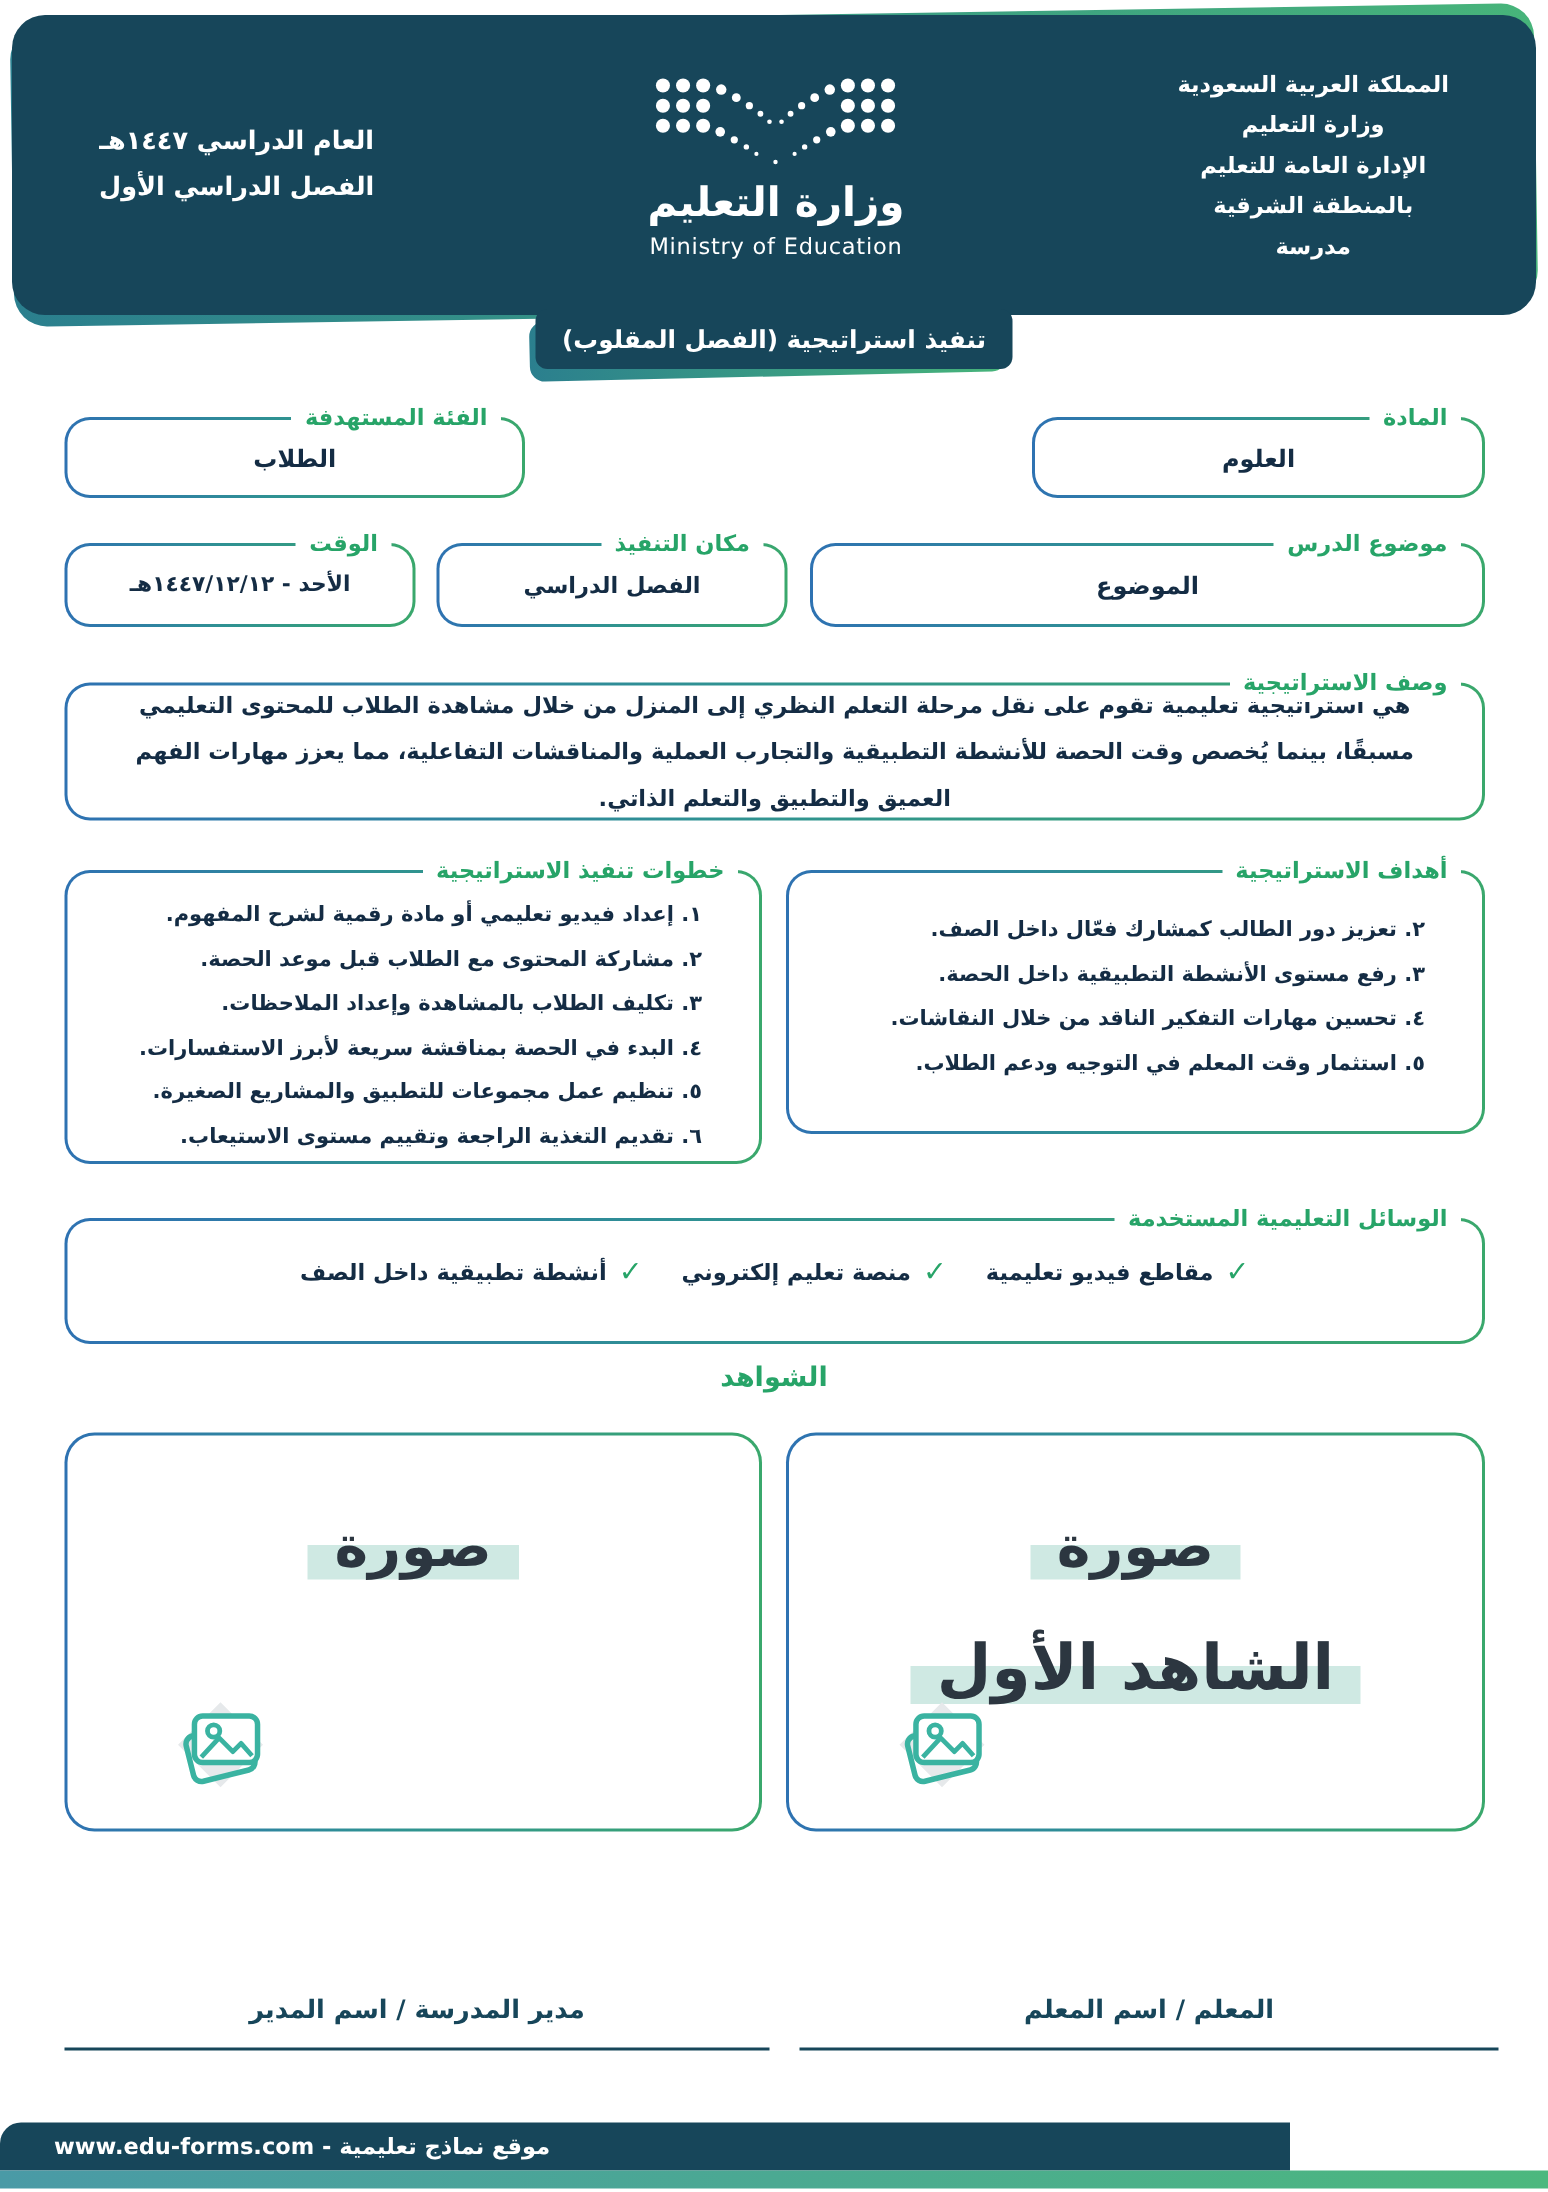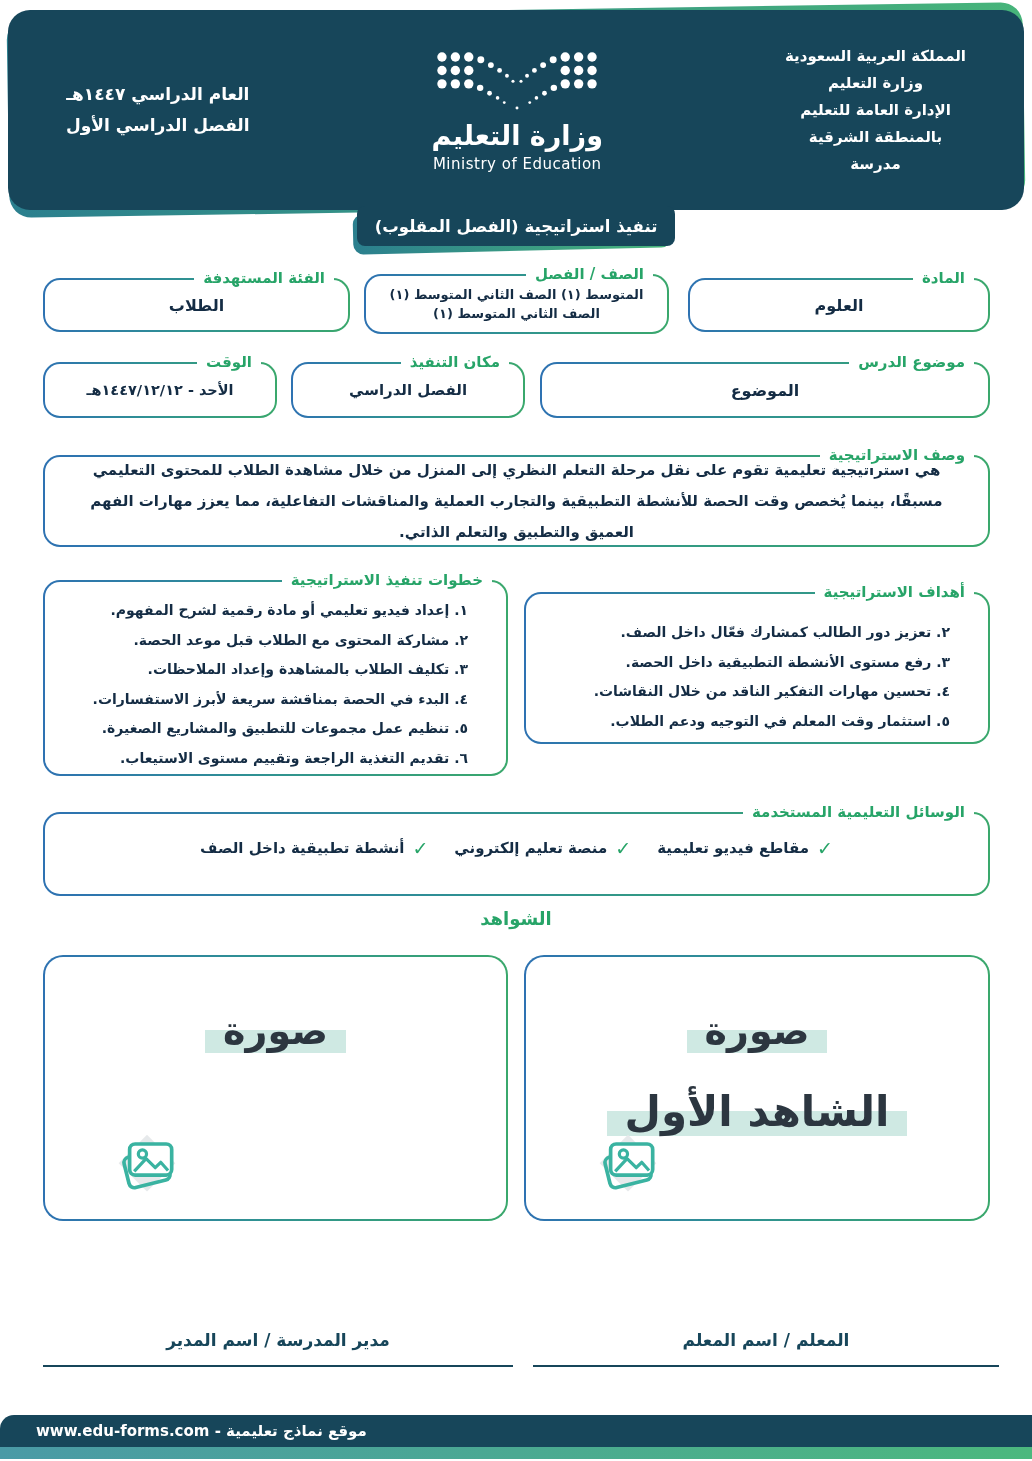--- a/index.html
+++ b/index.html
@@ -66,21 +66,21 @@
   .ev-line2{font-size:42px;line-height:58px;margin-top:26px;}
   .hl{background:linear-gradient(transparent 48%,#cfe9e3 48%);padding:0 18px;}
   .ev-icon{position:absolute;left:70px;bottom:22px;width:64px;height:64px;}
 
   
   .sig{position:absolute;text-align:center;color:#17465a;}
   .sig-text{font-size:17px;font-weight:700;}
   .sig-line{margin-top:15px;border-top:2px solid #17465a;height:0;}
 
   
-  .footer-band{left:0;top:1415px;width:1032px;height:32px;background:#17465a;
+  .footer-band{left:0;top:1415px;width:860px;height:32px;background:#17465a;
         border-top-right-radius:0;border-top-left-radius:14px;display:flex;
         align-items:center;}
   .footer-text{color:#fff;font-size:15px;font-weight:700;direction:rtl;
         position:absolute;left:36px;}
   .footer-strip{left:0;top:1447px;width:1032px;height:12px;
         background:linear-gradient(to right,#4a9aa6,#4cb87e);}
 </style>
 </head>
 <body>
 
@@ -159,27 +159,20 @@
     <div class="tab-grad"></div>
     <div class="tab-band">تنفيذ استراتيجية (الفصل المقلوب)</div>
   </div>
 
   <div class="gbox" style="left:688px;top:278px;width:302px;height:54px;">
     <div class="flabel">المادة</div>
     <div class="inner">
         <div class="fvalue">العلوم</div>
       </div>
   </div>
-  <div class="gbox" style="left:364px;top:274px;width:305px;height:60px;">
-    <div class="flabel">الصف / الفصل</div>
-    <div class="inner">
-      <div class="fvalue small">المتوسط (١) الصف الثاني المتوسط (١)</div>
-      <div class="fvalue small">الصف الثاني المتوسط (١)</div>
-    </div>
-  </div>
   <div class="gbox" style="left:43px;top:278px;width:307px;height:54px;">
     <div class="flabel">الفئة المستهدفة</div>
     <div class="inner">
         <div class="fvalue">الطلاب</div>
       </div>
   </div>
 
   <div class="gbox" style="left:540px;top:362px;width:450px;height:56px;">
     <div class="flabel">موضوع الدرس</div>
     <div class="inner">
@@ -199,21 +192,21 @@
       </div>
   </div>
 
   <div class="gbox" style="left:43px;top:455px;width:947px;height:92px;">
     <div class="flabel">وصف الاستراتيجية</div>
     <div class="inner">
         <div class="desc-text">هي استراتيجية تعليمية تقوم على نقل مرحلة التعلم النظري إلى المنزل من خلال مشاهدة الطلاب للمحتوى التعليمي مسبقًا، بينما يُخصص وقت الحصة للأنشطة التطبيقية والتجارب العملية والمناقشات التفاعلية، مما يعزز مهارات الفهم العميق والتطبيق والتعلم الذاتي.</div>
       </div>
   </div>
 
-  <div class="gbox" style="left:524px;top:580px;width:466px;height:152px;margin-top:12px;">
+  <div class="gbox" style="left:524px;top:580px;width:466px;height:176px;">
     <div class="flabel">أهداف الاستراتيجية</div>
     <div class="inner list-col">
       <div class="list-item">٢. تعزيز دور الطالب كمشارك فعّال داخل الصف.</div>
       <div class="list-item">٣. رفع مستوى الأنشطة التطبيقية داخل الحصة.</div>
       <div class="list-item">٤. تحسين مهارات التفكير الناقد من خلال النقاشات.</div>
       <div class="list-item">٥. استثمار وقت المعلم في التوجيه ودعم الطلاب.</div>
     </div>
   </div>
 
   <div class="gbox" style="left:43px;top:580px;width:465px;height:196px;">

